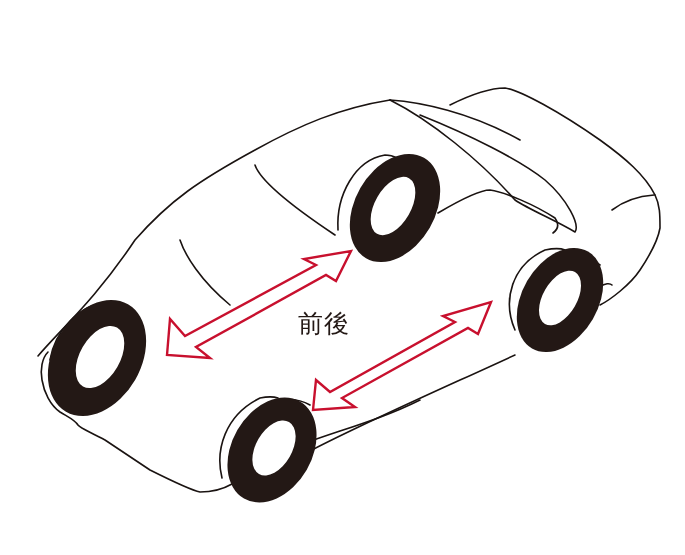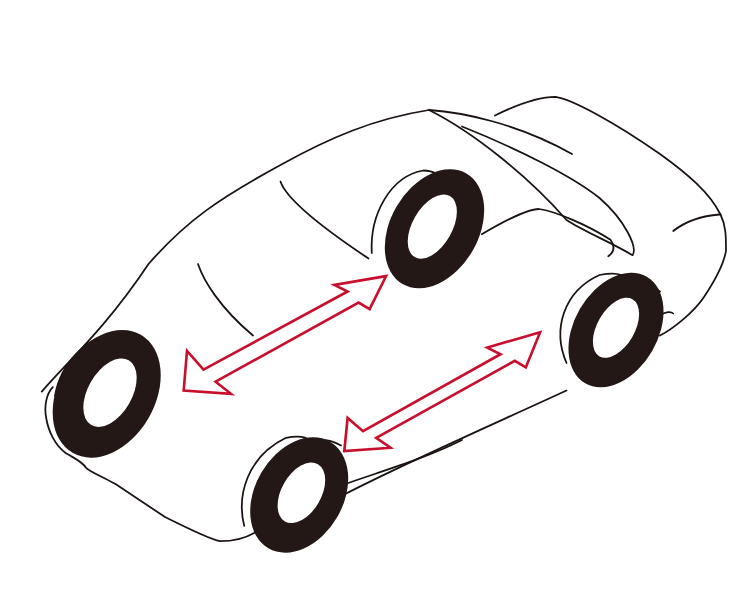--- a/index.html
+++ b/index.html
@@ -72,13 +72,14 @@
       <path class="outline" d="M525,338 C520,305 530,270 560,255 C575,250 590,258 600,265"></path>
       <ellipse class="tire" cx="560" cy="300" rx="38" ry="56" transform="rotate(30 560 300)"></ellipse>
       <ellipse class="hub" cx="560" cy="298" rx="17" ry="30" transform="rotate(30 560 298)"></ellipse>
     </g>
 
     <polygon class="arrow" points="167,355 170,319 185,336 316,265 304,259 351,251 336,281 326,275 196,347 210,358"></polygon>
 
     <polygon class="arrow" points="313,410 316,380 330,392 455,322 443,316 491,302 478,334 468,328 342,398 355,407"></polygon>
   </svg>
 
+  <div class="label">前後</div>
 </div>
 
 </body></html>

